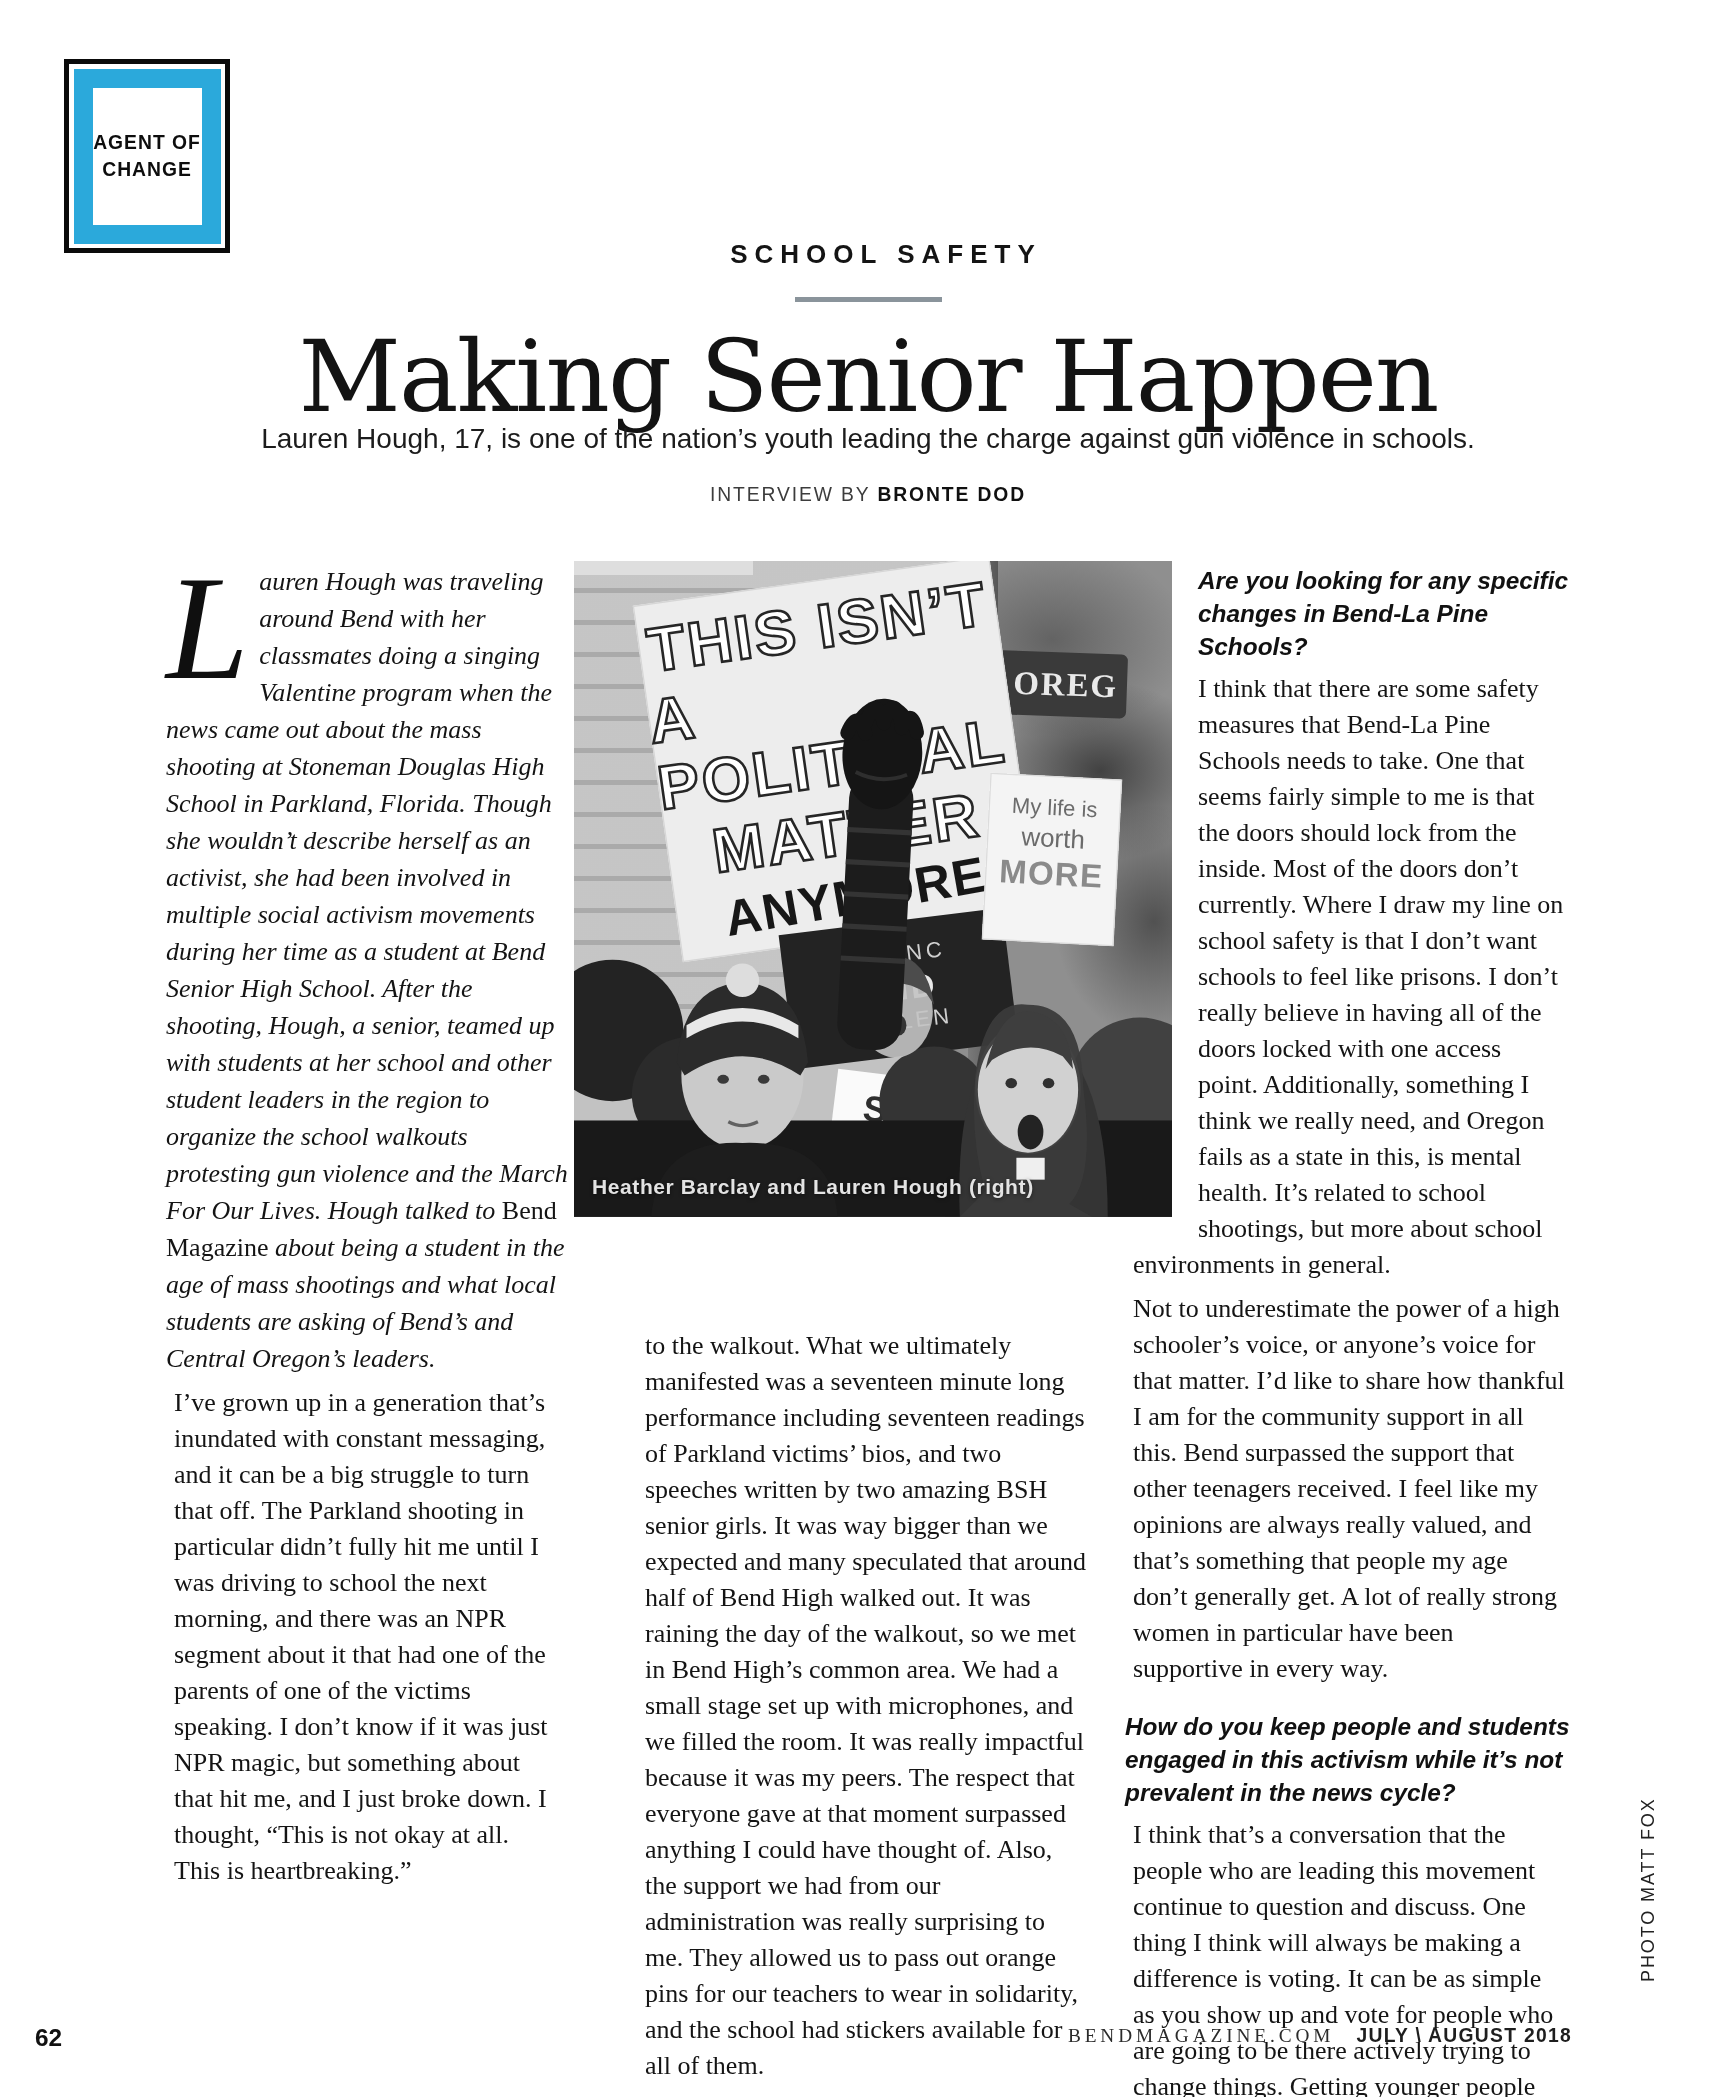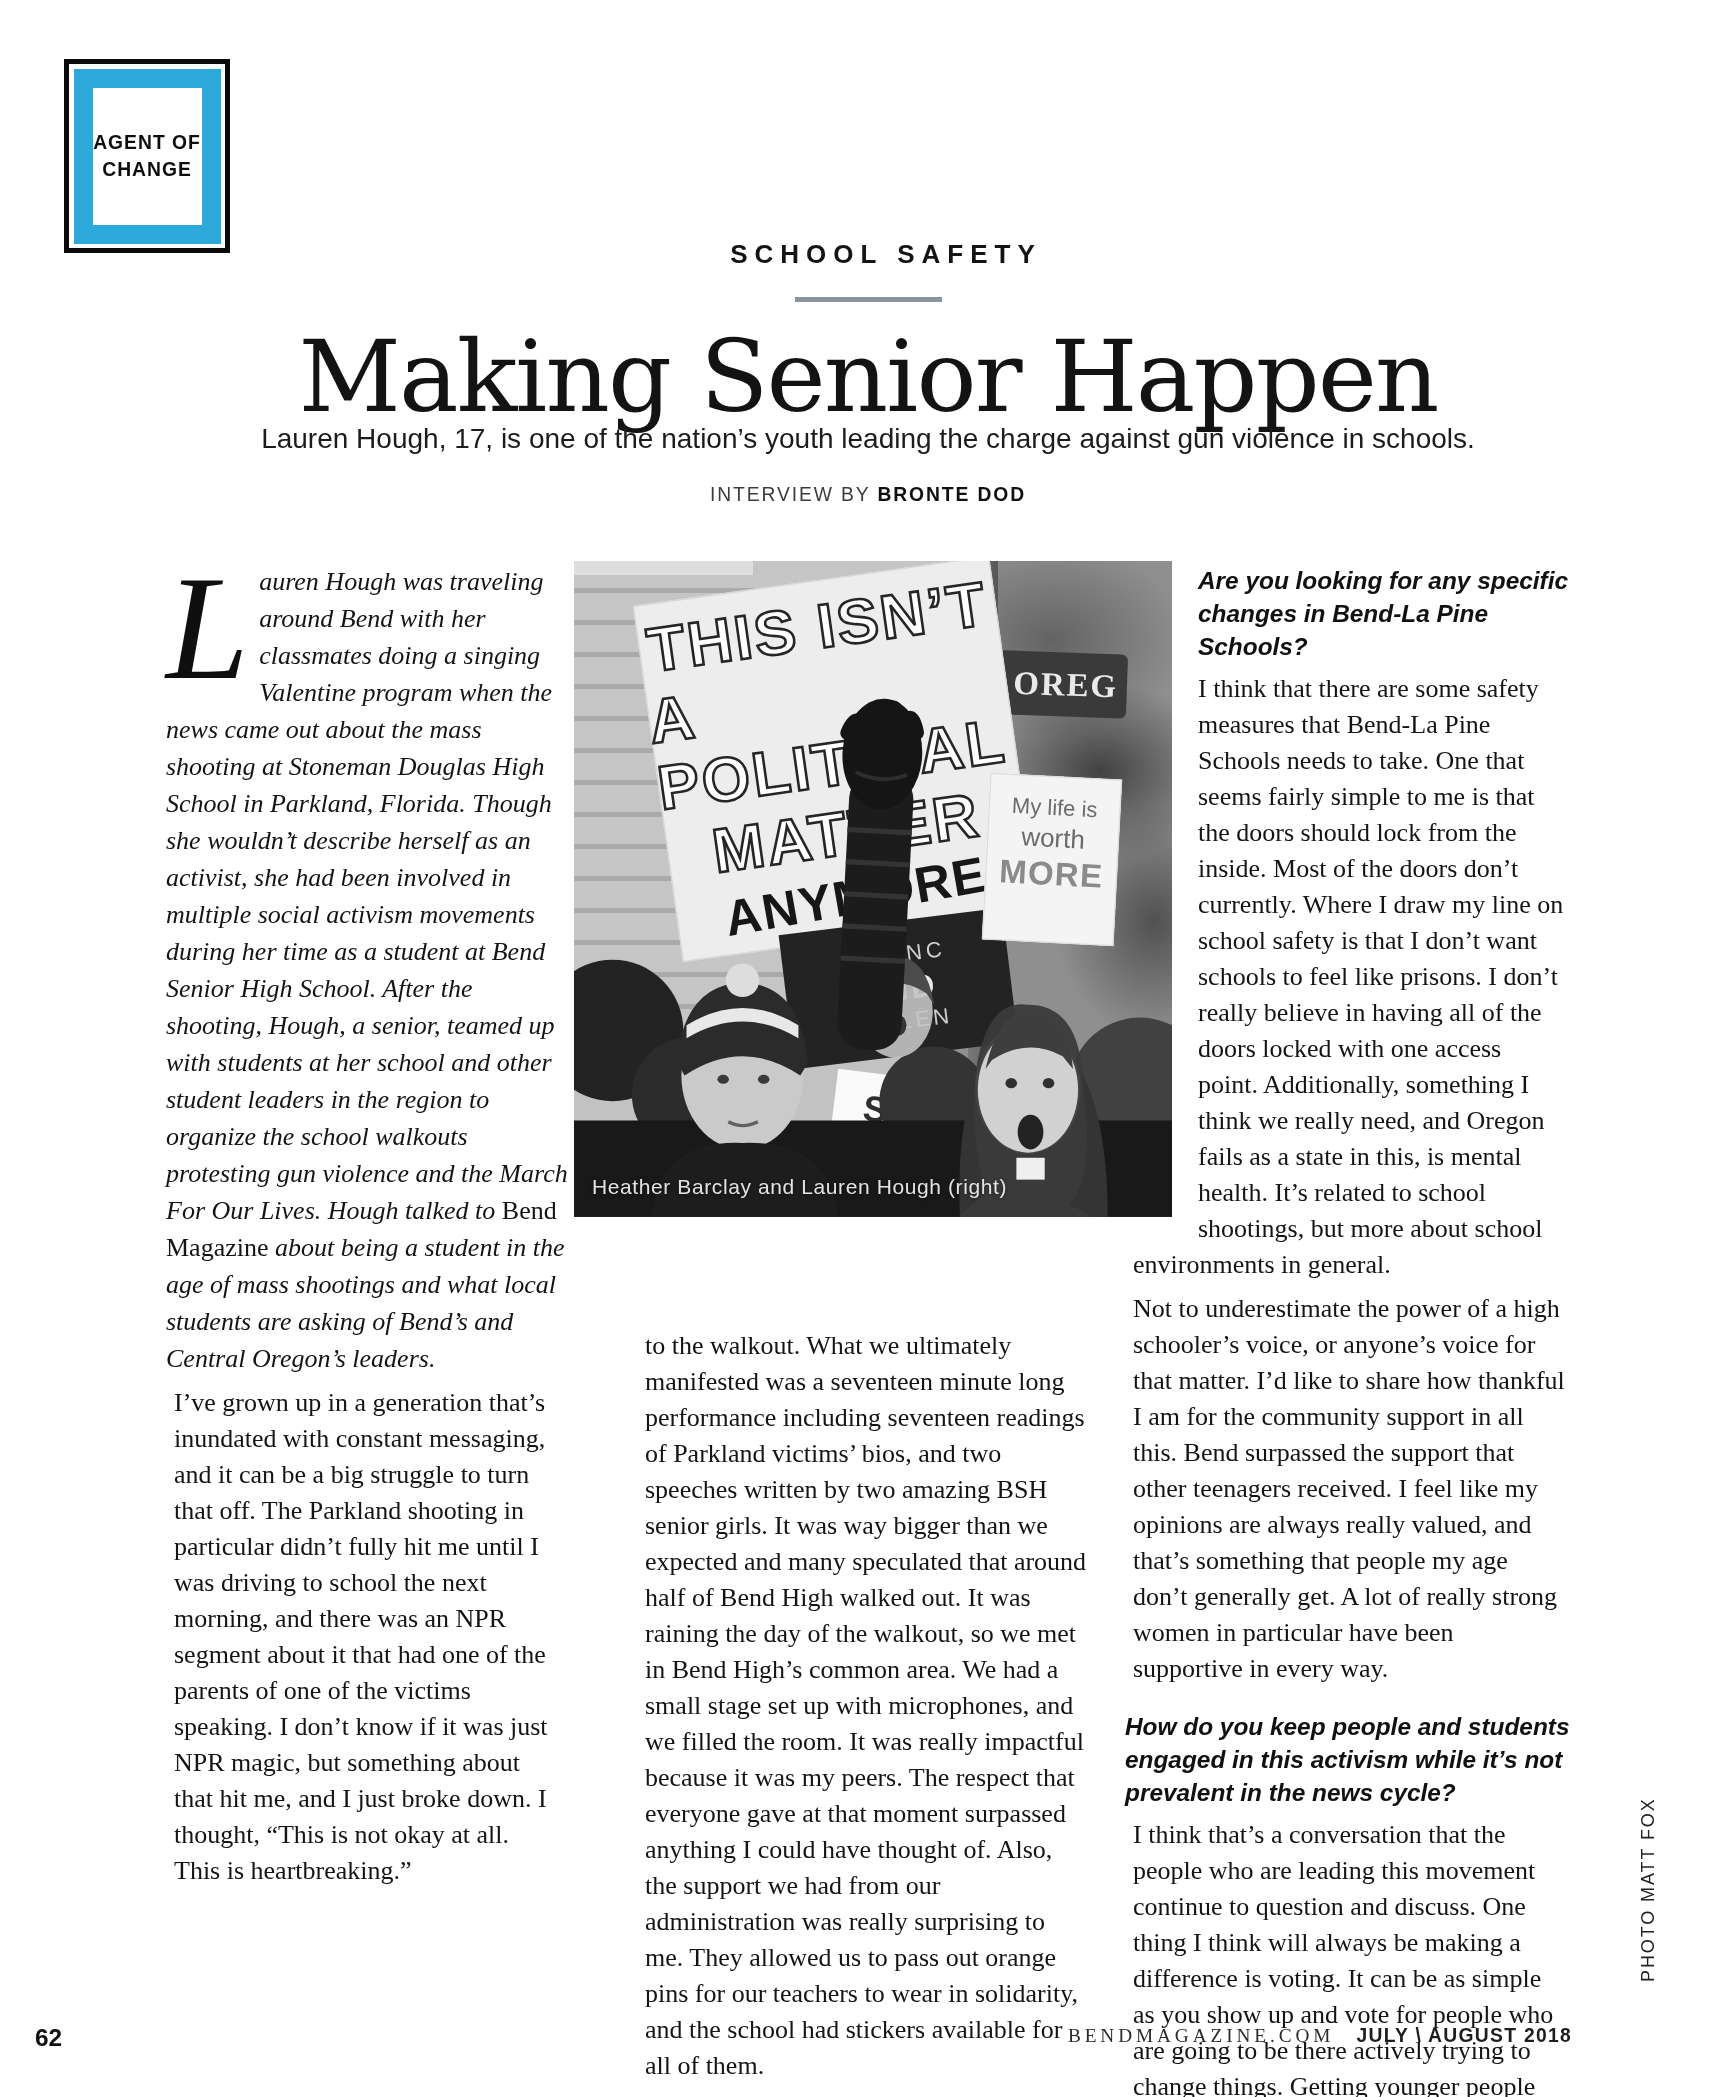--- a/index.html
+++ b/index.html
@@ -86,21 +86,21 @@
   .sign-bldg { position:absolute; left:399px; top:91px; width:154px; height:64px;
     background:#3a3a3a; border-radius:6.4px; transform:rotate(2deg); color:#e9e9e9;
     display:flex; align-items:center; justify-content:center; gap:6.4px; }
   .sign-bldg .the { font-family:"Liberation Serif", serif; font-style:italic; font-size:16.7px; }
   .sign-bldg .nm { font-family:"Liberation Serif", serif; font-weight:700; font-size:33px; letter-spacing:1.9px; }
   .sign-small { position:absolute; left:256px; top:514px; width:109px; height:129px;
     background:#fafafa; transform:rotate(7deg); color:#2e2e2e; text-align:center;
     font-weight:700; font-size:36px; padding-top:15.4px; }
   .fist-svg { position:absolute; left:0; top:0; }
   .caption { position:absolute; left:18px; bottom:18px; font-family:"Liberation Sans", sans-serif;
-    font-weight:400; font-size:21px; letter-spacing:0.6px; color:#e3e3e3;
+    font-weight:700; font-size:21px; letter-spacing:0.6px; color:#e3e3e3;
     text-shadow:0 0.6px 3.9px rgba(0,0,0,.5); }
 
   
   .page-num { position:absolute; left:35px; top:2024px; font-size:24.4px; font-weight:700; color:#111; }
   .footer-right { position:absolute; right:164px; top:2025px; font-size:19.3px; color:#1e1e1e;
     white-space:nowrap; }
   .footer-right .site { font-family:"Liberation Serif", serif; letter-spacing:3.9px; color:#2b2b2b; }
   .footer-right .issue { font-weight:700; letter-spacing:1.3px; margin-left:16.7px; }
   .photo-credit { position:absolute; left:1638px; top:1982px; width:270px;
     transform:rotate(-90deg); transform-origin:0 0;

